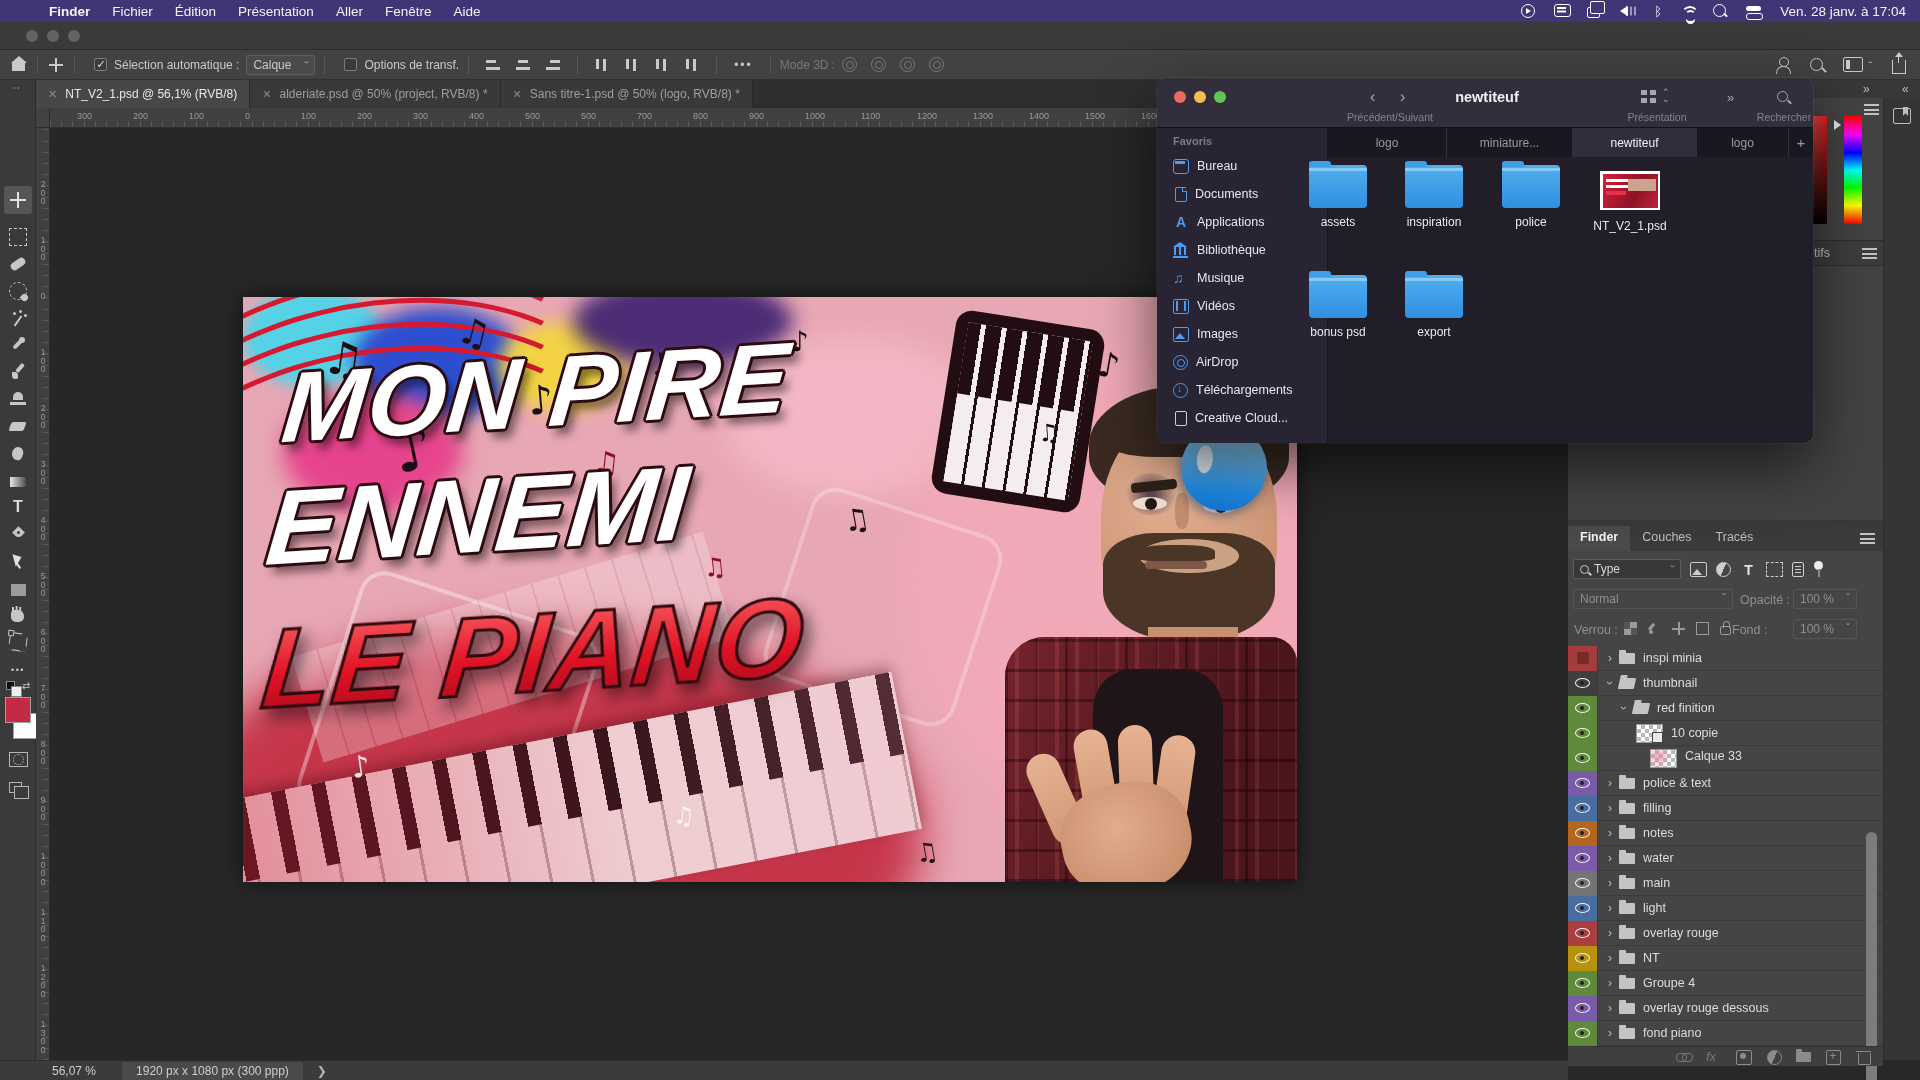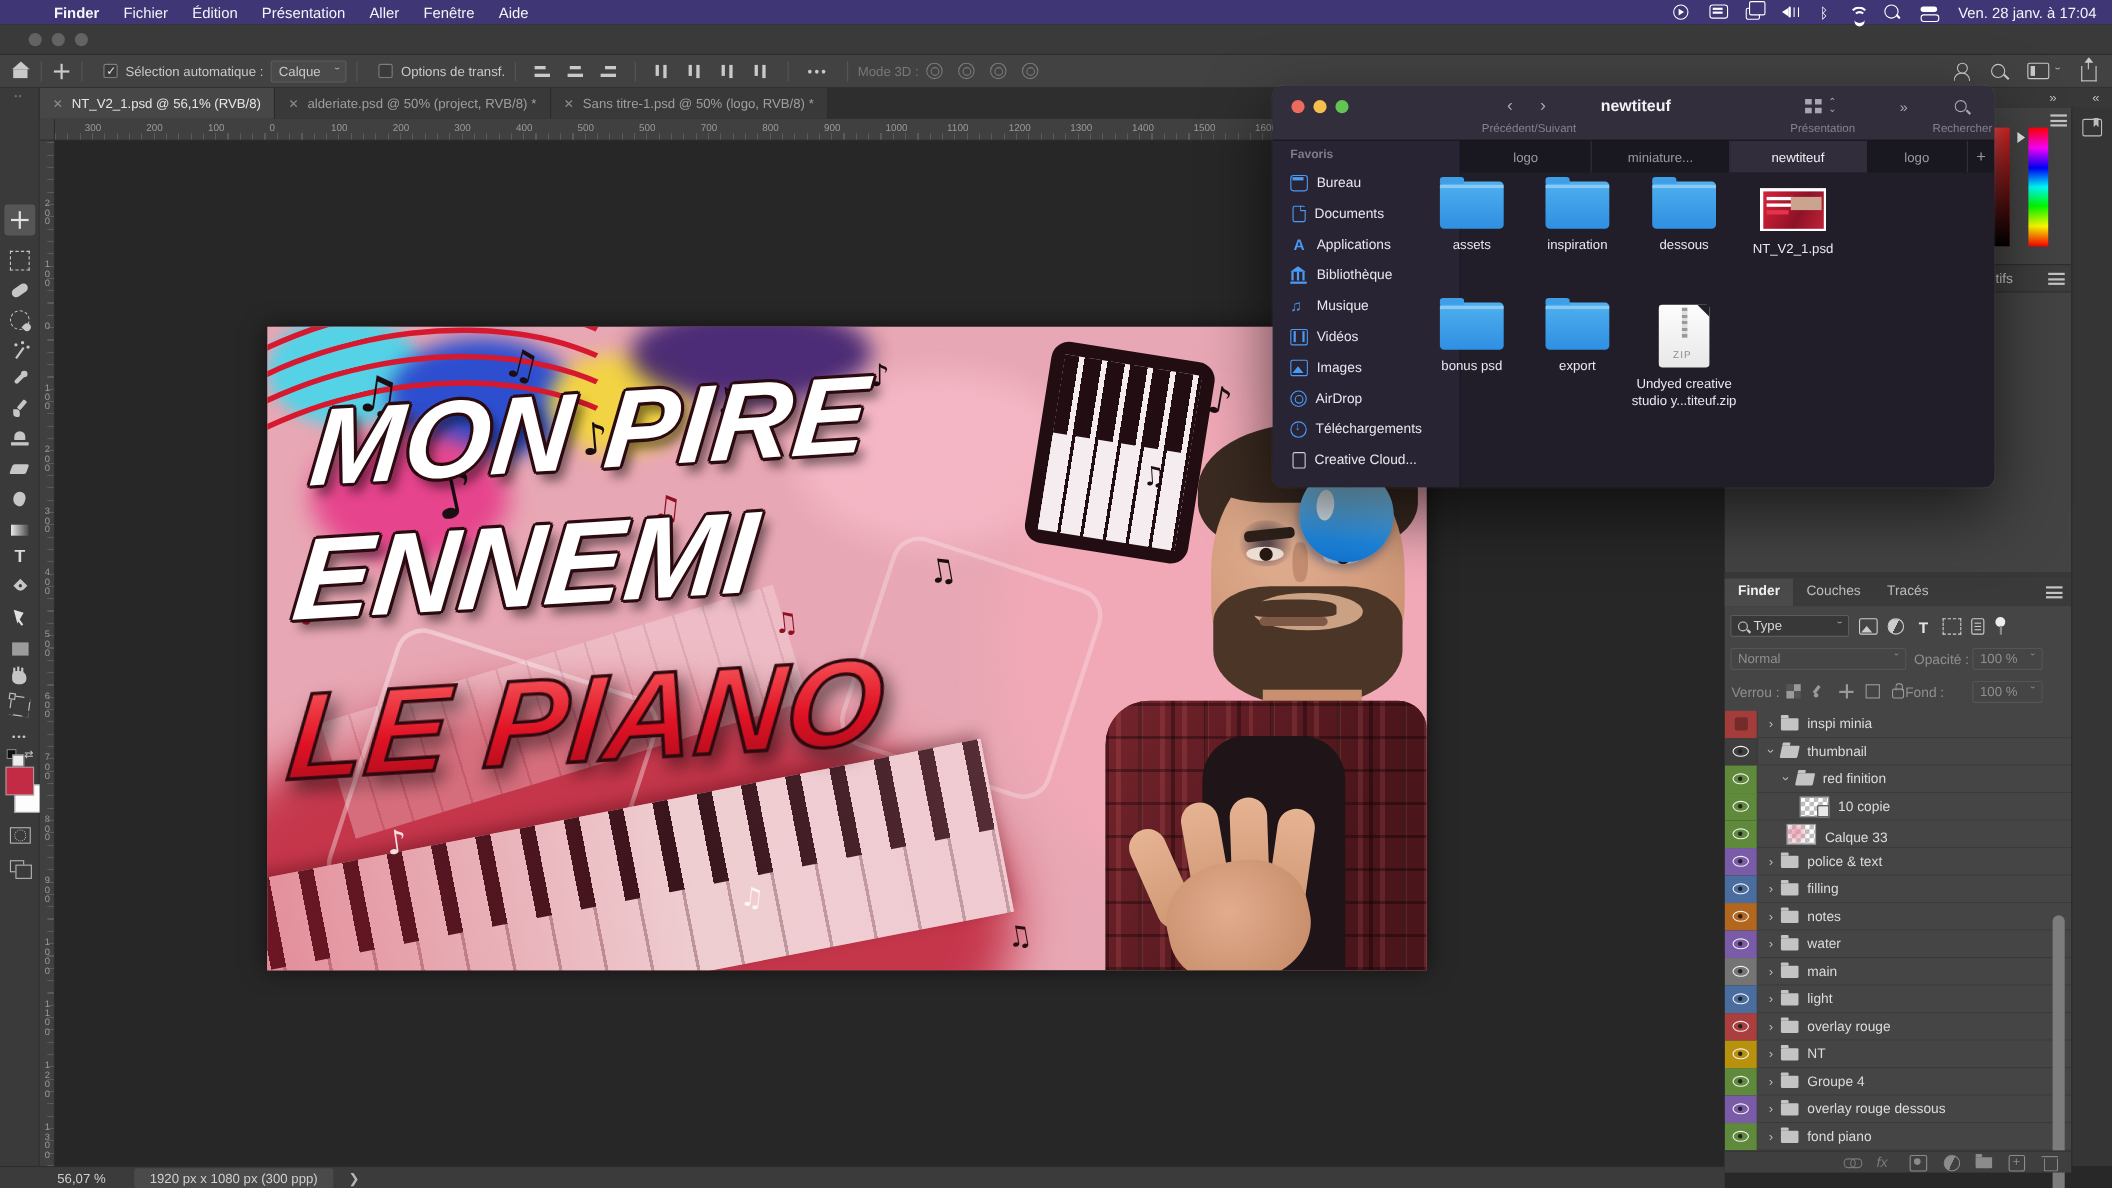--- a/index.html
+++ b/index.html
@@ -774,21 +774,21 @@
     </div>
     <div style="display:flex;align-items:center;padding-left:38px">
             <span class="lthumb smart"></span>
       <span class="lname">10 copie</span>
           </div>
         </div>
         <div class="lrow" style="top:100px">
     <div class="eyecell" style="background:#5f8a3c">
       <span class="eye"></span>
     </div>
-    <div style="display:flex;align-items:flex-end;padding-left:26px">
+    <div style="display:flex;align-items:flex-start;padding-left:52px">
             <span class="lthumb pink"></span>
       <span class="lname">Calque 33</span>
           </div>
         </div>
         <div class="lrow" style="top:125px">
     <div class="eyecell" style="background:#7a5ba8">
       <span class="eye"></span>
     </div>
     <div style="display:flex;align-items:center;padding-left:10px">
             <span class="chev-exp ">›</span>
@@ -989,41 +989,35 @@
       <div class="file" style="left:-38px;top:8px">
     <div class="folder-ico"></div>
         <div class="fname">assets</div>
       </div>
       <div class="file" style="left:58px;top:8px">
     <div class="folder-ico"></div>
         <div class="fname">inspiration</div>
       </div>
       <div class="file" style="left:155px;top:8px">
     <div class="folder-ico"></div>
-        <div class="fname">dessous</div>
+        <div class="fname">police</div>
       </div>
       <div class="file" style="left:254px;top:8px">
     <div class="psd-thumb">
           <div class="psd-inner"></div>
         </div>
         <div class="fname">NT_V2_1.psd</div>
       </div>
       <div class="file" style="left:-38px;top:118px">
     <div class="folder-ico"></div>
         <div class="fname">bonus psd</div>
       </div>
       <div class="file" style="left:58px;top:118px">
     <div class="folder-ico"></div>
         <div class="fname">export</div>
-      </div>
-      <div class="file" style="left:155px;top:118px">
-    <div class="zip-ico">
-          <span class="zip-label">ZIP</span>
-        </div>
-        <div class="fname">Undyed creative studio y...titeuf.zip</div>
       </div>
     </div>
 </div>
 
 <div id="menubar">
   <span class="apple"></span>
   <div id="menu-items" style="display:flex">
       <span class="mitem bold">Finder</span>
       <span class="mitem ">Fichier</span>
       <span class="mitem ">Édition</span>

